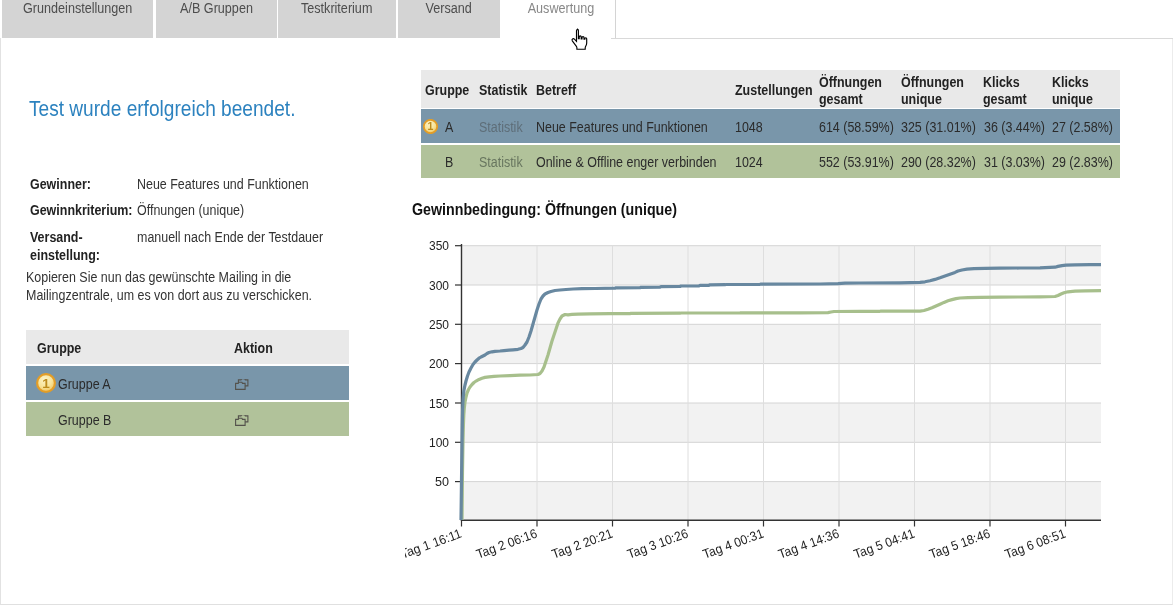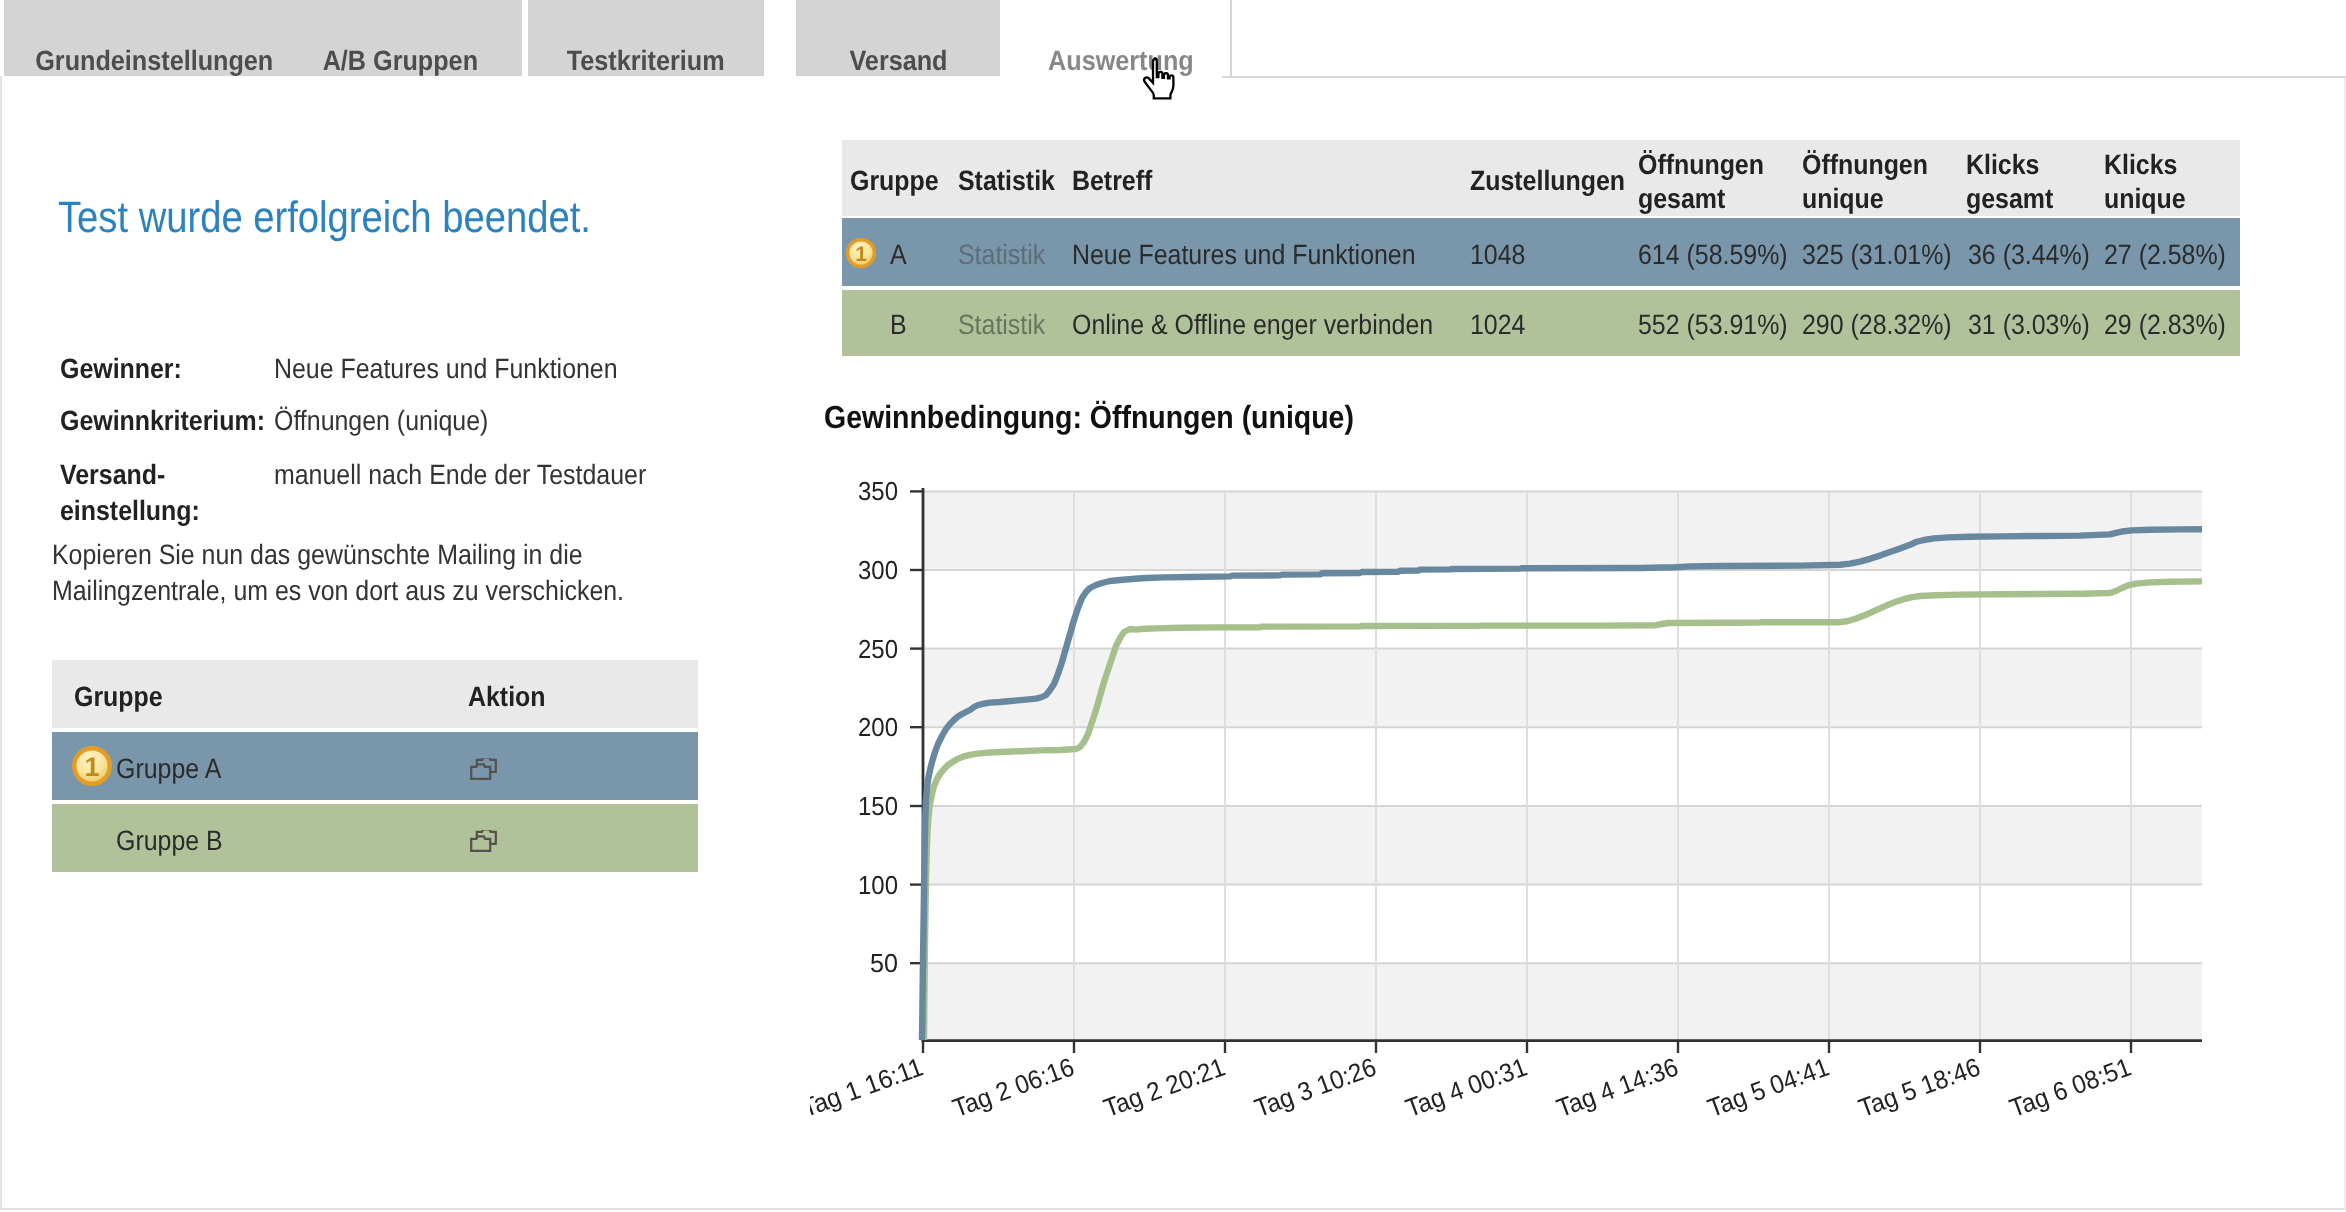--- a/index.html
+++ b/index.html
@@ -1,19 +1,19 @@
 <!DOCTYPE html>
 <html><head>
 <meta charset="utf-8">
 <style>
 * { margin:0; padding:0; box-sizing:border-box; }
 html,body { width:1173px; height:606px; background:#fff; font-family:"Liberation Sans", sans-serif; overflow:hidden; }
 .abs { position:absolute; }
 .sx { transform:scaleX(0.89); transform-origin:0 50%; }
-.tab { position:absolute; top:0; height:38px; background:#d4d4d4; color:#4d4d4d; font-size:14px; display:flex; align-items:flex-end; justify-content:center;font-weight:bold; }
+.tab { position:absolute; top:0; height:38px; background:#d4d4d4; color:#4d4d4d; font-size:14px; display:flex; align-items:flex-start; justify-content:center; }
 .tab span { transform:scaleX(0.9); }
 .tab.active { background:#fff; border-right:1px solid #d4d4d4; color:#888; }
 #frame { position:absolute; left:0; top:38px; width:1173px; height:567px; border-left:1px solid #e2e2e2; border-right:1px solid #ececec; border-bottom:1px solid #e0e0e0; }
 #topline { position:absolute; left:611px; top:38px; width:562px; height:1px; background:#d9d9d9; }
 h1 { position:absolute; left:29px; top:96px; font-size:22px; font-weight:normal; color:#2c82bf; transform:scaleX(0.868); transform-origin:0 50%; }
 .lbl { position:absolute; transform:scaleX(0.89); transform-origin:0 50%; font-size:14px; font-weight:bold; color:#222; line-height:18px; }
 .val { position:absolute; transform:scaleX(0.89); transform-origin:0 50%; font-size:14px; color:#333; line-height:18px; }
 .para { position:absolute; transform:scaleX(0.89); transform-origin:0 50%; left:26px; top:268px; font-size:14px; color:#333; line-height:18px; }
 .hrow { position:absolute; background:#e9e9e9; }
 .rowA { position:absolute; background:#7996aa; }
@@ -22,24 +22,24 @@
 .cellb { position:absolute; transform:scaleX(0.89); transform-origin:0 50%; font-size:14px; font-weight:bold; color:#222; }
 .stat { color:#5e6e79; }
 .statB { color:#68765f; }
 </style>
 </head>
 <body>
 
 <div class="tab" style="left:2px; width:151px;">
     <span>Grundeinstellungen</span>
   </div>
-<div class="tab" style="left:140px; width:121px;">
+<div class="tab" style="left:156px; width:121px;">
     <span>A/B Gruppen</span>
   </div>
-<div class="tab" style="left:264px; width:118px;">
+<div class="tab" style="left:278px; width:118px;">
     <span>Testkriterium</span>
   </div>
 <div class="tab" style="left:398px; width:102px;">
     <span>Versand</span>
   </div>
 <div class="tab active" style="left:506px; width:110px;">
     <span>Auswertung</span>
   </div>
 <div id="frame"></div>
 <div id="topline"></div>

